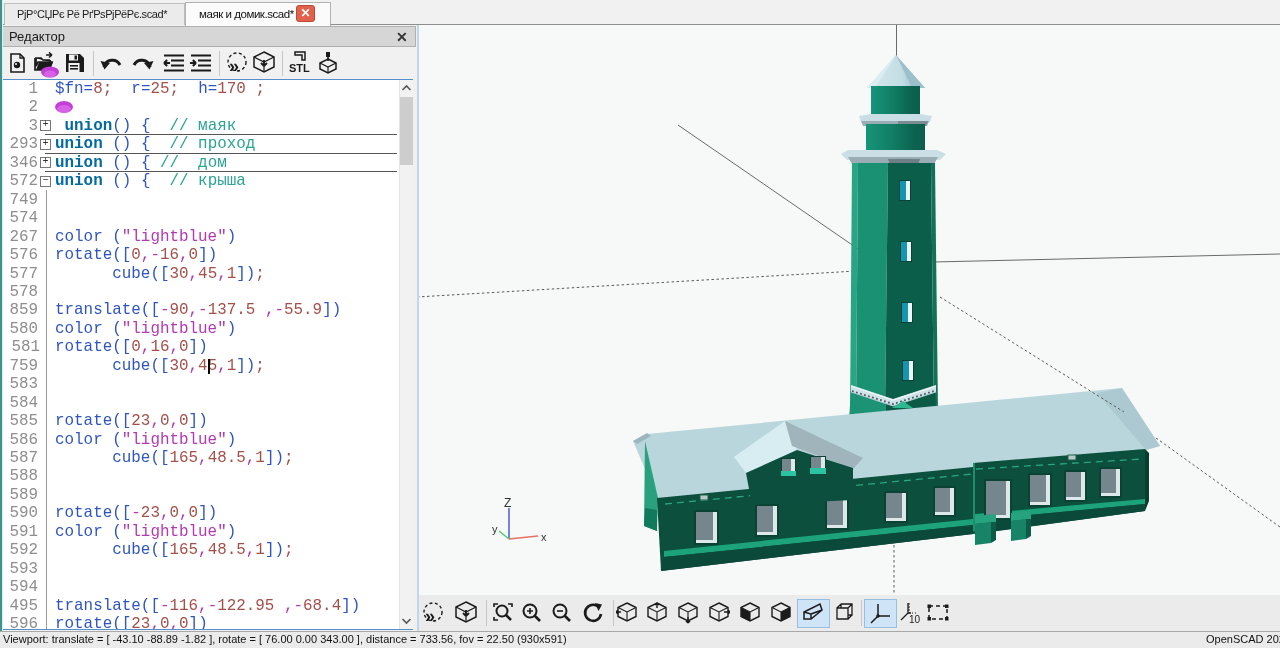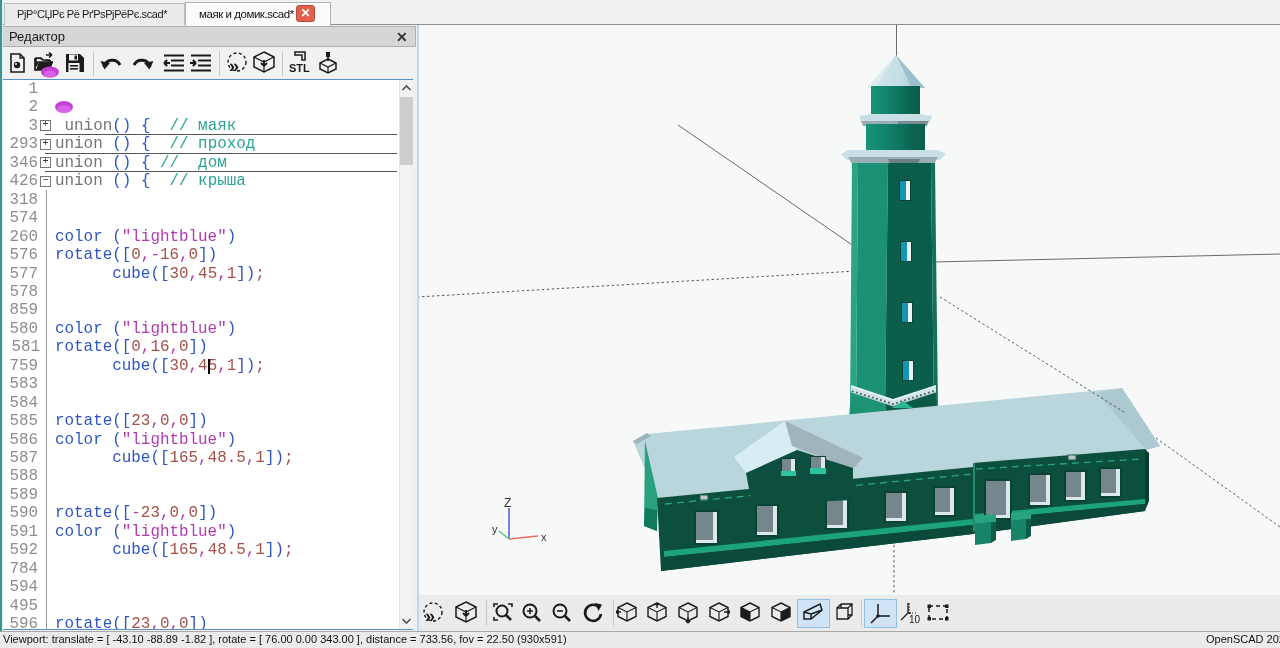--- a/index.html
+++ b/index.html
@@ -18,21 +18,21 @@
 #edbar{left:0;top:26px;width:416px;height:21px;background:#d6d6d6;border:1px solid #b0b0b0;box-sizing:border-box;
   font-size:13px;color:#1a1a1a;line-height:19px;padding-left:8px;}
 #edx{left:396px;top:29px;font-size:14px;color:#333;font-weight:bold;z-index:2;}
 #toolbar{left:0;top:47px;width:417px;height:32px;background:#f1f1f1;}
 #editor{left:2px;top:79px;width:411px;height:551px;background:#ffffff;border:1px solid #5591c8;box-sizing:border-box;}
 
 #code{left:3px;top:80px;width:396px;height:549px;overflow:hidden;font-family:"Liberation Mono",monospace;font-size:15.9px;white-space:pre;}
 .ln{position:absolute;height:18.45px;line-height:18.45px;}
 .gut{position:absolute;height:18.45px;line-height:18.45px;width:35px;text-align:right;color:#8e8e8e;font-family:"Liberation Mono",monospace;font-size:15.9px;}
 .k{color:#2f55c0;}
-.u{color:#737373;font-weight:normal;}
+.u{color:#0369a1;font-weight:bold;}
 .n{color:#a4504a;}
 .s{color:#b13ab1;}
 .c{color:#2aa493;text-align:right;}
 .m{color:#b13ab1;}
 .fb{position:absolute;left:37px;width:11px;height:11px;border:1px solid #777;background:#fff;box-sizing:border-box;
   font-size:10px;line-height:8px;text-align:center;color:#333;font-family:"Liberation Mono",monospace;}
 .fu{position:absolute;left:42px;width:352px;height:1px;background:#555;}
 #code i{font-style:normal;}
 
 #sbar{left:399px;top:80px;width:14px;height:549px;background:#f2f2f2;border-left:1px solid #e4e4e4;box-sizing:border-box;}
@@ -267,46 +267,48 @@
 <div class="abs sep" style="left:93px;top:51px;height:25px"></div>
 <div class="abs sep" style="left:219px;top:51px;height:25px"></div>
 <div class="abs sep" style="left:282px;top:51px;height:25px"></div>
 <svg class="abs" style="left:39px;top:66px" width="22" height="14">
     <ellipse cx="11" cy="6" rx="9" ry="5.5" fill="#c43fd6"></ellipse>
     <ellipse cx="11" cy="8" rx="6" ry="3.5" fill="#e070ee" opacity="0.7"></ellipse>
   </svg>
 <div id="editor" class="abs"></div>
 <div id="code" class="abs">
 <div class="gut" style="left:0;top:0.00px">1</div>
+<div class="ln" style="left:52px;top:0.00px"><i class="k">$fn</i><i class="k">=</i><i class="n">8</i><i class="n">;</i>  <i class="k">r</i><i class="k">=</i><i class="n">25</i><i class="n">;</i>  <i class="k">h</i><i class="k">=</i><i class="n">170</i> <i class="n">;</i></div>
 <div class="gut" style="left:0;top:18.45px">2</div>
 <div class="gut" style="left:0;top:36.90px">3</div>
 <div class="ln" style="left:52px;top:36.90px"> <i class="u">union</i><i class="k">(</i><i class="k">)</i> <i class="k">{</i>  <i class="c">// маяк</i></div>
 <div class="fb" style="top:40.30px">+</div>
 <div class="fu" style="top:54.35px"></div>
 <div class="gut" style="left:0;top:55.35px">293</div>
 <div class="ln" style="left:52px;top:55.35px"><i class="u">union</i> <i class="k">(</i><i class="k">)</i> <i class="k">{</i>  <i class="c">// проход</i></div>
 <div class="fb" style="top:58.75px">+</div>
 <div class="fu" style="top:72.80px"></div>
 <div class="gut" style="left:0;top:73.80px">346</div>
 <div class="ln" style="left:52px;top:73.80px"><i class="u">union</i> <i class="k">(</i><i class="k">)</i> <i class="k">{</i> <i class="c">//  дом</i></div>
 <div class="fb" style="top:77.20px">+</div>
 <div class="fu" style="top:91.25px"></div>
-<div class="gut" style="left:0;top:92.25px">426</div>
+<div class="gut" style="left:0;top:92.25px">572</div>
 <div class="ln" style="left:52px;top:92.25px"><i class="u">union</i> <i class="k">(</i><i class="k">)</i> <i class="k">{</i>  <i class="c">// крыша</i></div>
 <div class="fb" style="top:95.65px">−</div>
-<div class="gut" style="left:0;top:110.70px">318</div>
+<div class="gut" style="left:0;top:110.70px">749</div>
 <div class="gut" style="left:0;top:129.15px">574</div>
-<div class="gut" style="left:0;top:147.60px">260</div>
+<div class="gut" style="left:0;top:147.60px">267</div>
 <div class="ln" style="left:52px;top:147.60px"><i class="k">color</i> <i class="k">(</i><i class="s">"lightblue"</i><i class="k">)</i></div>
 <div class="gut" style="left:0;top:166.05px">576</div>
 <div class="ln" style="left:52px;top:166.05px"><i class="k">rotate</i><i class="k">(</i><i class="k">[</i><i class="n">0</i><i class="m">,</i><i class="m">-</i><i class="n">16</i><i class="m">,</i><i class="n">0</i><i class="k">]</i><i class="k">)</i></div>
 <div class="gut" style="left:0;top:184.50px">577</div>
 <div class="ln" style="left:52px;top:184.50px">      <i class="k">cube</i><i class="k">(</i><i class="k">[</i><i class="n">30</i><i class="m">,</i><i class="n">45</i><i class="m">,</i><i class="n">1</i><i class="k">]</i><i class="k">)</i><i class="n">;</i></div>
 <div class="gut" style="left:0;top:202.95px">578</div>
 <div class="gut" style="left:0;top:221.40px">859</div>
+<div class="ln" style="left:52px;top:221.40px"><i class="k">translate</i><i class="k">(</i><i class="k">[</i><i class="m">-</i><i class="n">90</i><i class="m">,</i><i class="m">-</i><i class="n">137.5</i> <i class="m">,</i><i class="m">-</i><i class="n">55.9</i><i class="k">]</i><i class="k">)</i></div>
 <div class="gut" style="left:0;top:239.85px">580</div>
 <div class="ln" style="left:52px;top:239.85px"><i class="k">color</i> <i class="k">(</i><i class="s">"lightblue"</i><i class="k">)</i></div>
 <div class="gut" style="left:2px;top:258.30px">581</div>
 <div class="ln" style="left:52px;top:258.30px"><i class="k">rotate</i><i class="k">(</i><i class="k">[</i><i class="n">0</i><i class="m">,</i><i class="n">16</i><i class="m">,</i><i class="n">0</i><i class="k">]</i><i class="k">)</i></div>
 <div class="gut" style="left:0;top:276.75px">759</div>
 <div class="ln" style="left:52px;top:276.75px">      <i class="k">cube</i><i class="k">(</i><i class="k">[</i><i class="n">30</i><i class="m">,</i><i class="n">45</i><i class="m">,</i><i class="n">1</i><i class="k">]</i><i class="k">)</i><i class="n">;</i></div>
 <div class="gut" style="left:0;top:295.20px">583</div>
 <div class="gut" style="left:0;top:313.65px">584</div>
 <div class="gut" style="left:0;top:332.10px">585</div>
 <div class="ln" style="left:52px;top:332.10px"><i class="k">rotate</i><i class="k">(</i><i class="k">[</i><i class="n">23</i><i class="m">,</i><i class="n">0</i><i class="m">,</i><i class="n">0</i><i class="k">]</i><i class="k">)</i></div>
@@ -315,23 +317,24 @@
 <div class="gut" style="left:0;top:369.00px">587</div>
 <div class="ln" style="left:52px;top:369.00px">      <i class="k">cube</i><i class="k">(</i><i class="k">[</i><i class="n">165</i><i class="m">,</i><i class="n">48.5</i><i class="m">,</i><i class="n">1</i><i class="k">]</i><i class="k">)</i><i class="n">;</i></div>
 <div class="gut" style="left:0;top:387.45px">588</div>
 <div class="gut" style="left:0;top:405.90px">589</div>
 <div class="gut" style="left:0;top:424.35px">590</div>
 <div class="ln" style="left:52px;top:424.35px"><i class="k">rotate</i><i class="k">(</i><i class="k">[</i><i class="m">-</i><i class="n">23</i><i class="m">,</i><i class="n">0</i><i class="m">,</i><i class="n">0</i><i class="k">]</i><i class="k">)</i></div>
 <div class="gut" style="left:0;top:442.80px">591</div>
 <div class="ln" style="left:52px;top:442.80px"><i class="k">color</i> <i class="k">(</i><i class="s">"lightblue"</i><i class="k">)</i></div>
 <div class="gut" style="left:0;top:461.25px">592</div>
 <div class="ln" style="left:52px;top:461.25px">      <i class="k">cube</i><i class="k">(</i><i class="k">[</i><i class="n">165</i><i class="m">,</i><i class="n">48.5</i><i class="m">,</i><i class="n">1</i><i class="k">]</i><i class="k">)</i><i class="n">;</i></div>
-<div class="gut" style="left:0;top:479.70px">784</div>
+<div class="gut" style="left:0;top:479.70px">593</div>
 <div class="gut" style="left:0;top:498.15px">594</div>
 <div class="gut" style="left:0;top:516.60px">495</div>
+<div class="ln" style="left:52px;top:516.60px"><i class="k">translate</i><i class="k">(</i><i class="k">[</i><i class="m">-</i><i class="n">116</i><i class="m">,</i><i class="m">-</i><i class="n">122.95</i> <i class="m">,</i><i class="m">-</i><i class="n">68.4</i><i class="k">]</i><i class="k">)</i></div>
 <div class="gut" style="left:0;top:535.05px">596</div>
 <div class="ln" style="left:52px;top:535.05px"><i class="k">rotate</i><i class="k">(</i><i class="k">[</i><i class="n">23</i><i class="m">,</i><i class="n">0</i><i class="m">,</i><i class="n">0</i><i class="k">]</i><i class="k">)</i></div>
 <div style="position:absolute;left:43px;top:110px;width:1px;height:439px;background:#9a9a9a"></div>
 <div style="position:absolute;left:205px;top:278.75px;width:1.5px;height:15px;background:#000"></div>
 <svg style="position:absolute;left:49px;top:20px" width="26" height="16">
       <ellipse cx="12" cy="7" rx="9" ry="6" fill="#c43fd6"></ellipse>
       <ellipse cx="12" cy="9" rx="7" ry="4" fill="#e070ee" opacity="0.7"></ellipse>
     </svg>
 </div>
 <div id="sbar" class="abs"></div>

